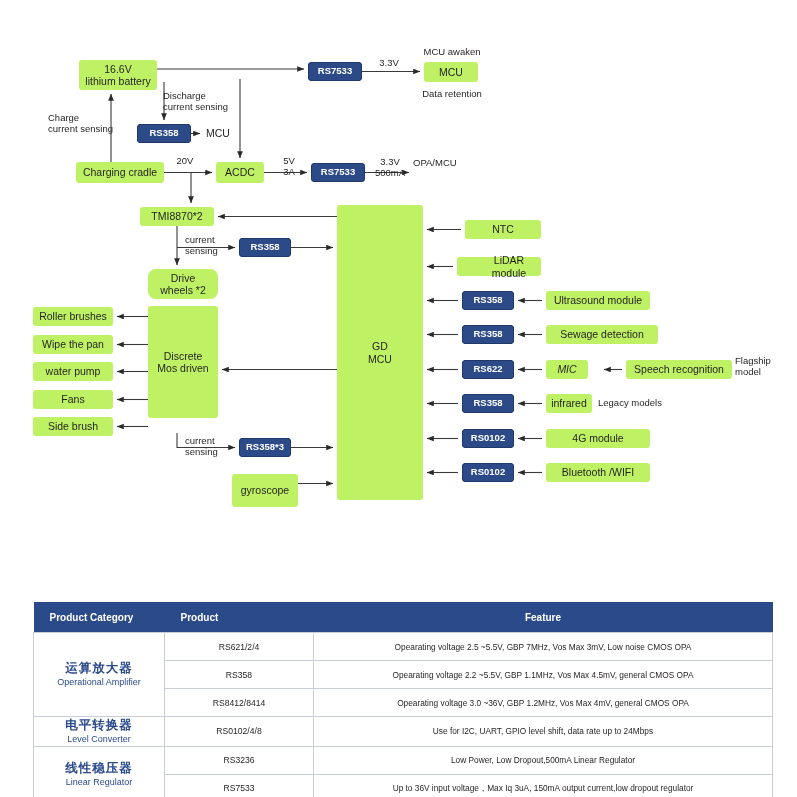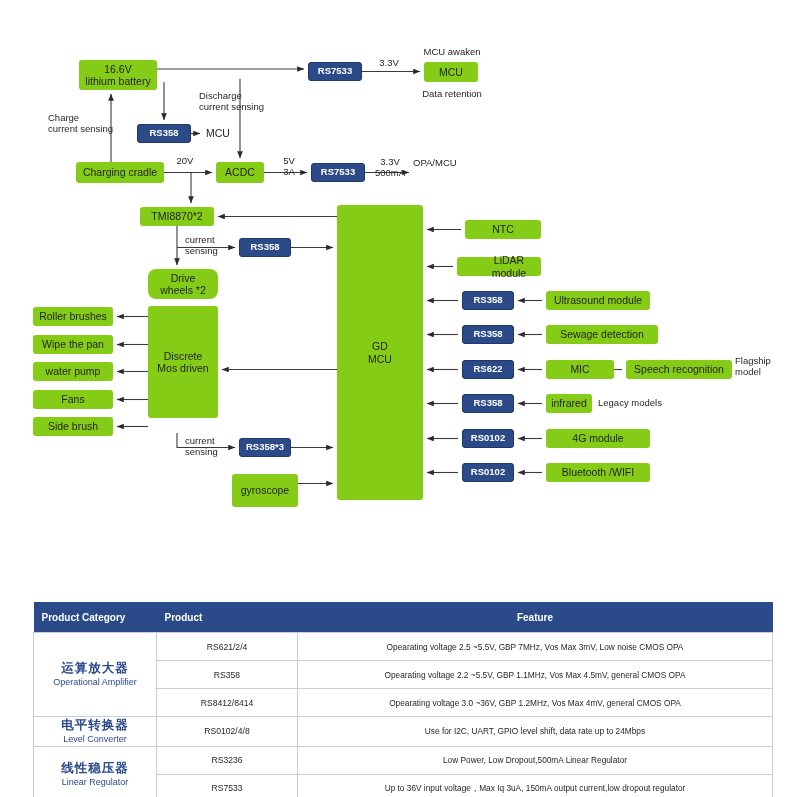--- a/index.html
+++ b/index.html
@@ -5,34 +5,34 @@
   html,body{margin:0;padding:0;background:#ffffff;}
   body{width:797px;height:797px;font-family:"Liberation Sans","DejaVu Sans",sans-serif;color:#231f20;position:relative;overflow:hidden;}
   #root{position:relative;width:797px;height:797px;}
 
   
   #diagram{position:absolute;left:0;top:0;width:797px;height:560px;}
   #wires{position:absolute;left:0;top:0;width:797px;height:560px;pointer-events:none;}
 
   .node{position:absolute;box-sizing:border-box;display:flex;align-items:center;justify-content:center;
         text-align:center;line-height:1.15;}
-  .gray{background:#84cc16;color:#231f20;border-radius:3px;font-size:10.5px;}
+  .gray{background:#bef264;color:#231f20;border-radius:3px;font-size:10.5px;}
   .blue{background:#2c4a87;color:#ffffff;border-radius:4px;font-size:9.5px;font-weight:600;
         box-shadow:0 0 0 0.8px #1d3462 inset;}
   .plain{background:transparent;font-size:10.5px;}
   .lbl{position:absolute;font-size:9.5px;color:#231f20;line-height:1.2;white-space:pre-line;}
   .lbl.c{text-align:center;}
   .lbl.l{text-align:left;}
 
   
   #table-wrap{position:absolute;left:33px;top:602px;width:740px;}
   table.pt{border-collapse:collapse;width:740px;table-layout:fixed;
            font-size:8.3px;color:#231f20;}
   table.pt th{background:#2b4a8a;color:#ffffff;font-weight:600;font-size:10px;
-              height:30px;padding:0 0 0 8px;text-align:left;border:none;}
+              height:30px;padding:0 0 0 16px;text-align:left;border:none;}
   table.pt th.ctr{text-align:center;padding-left:0;}
   table.pt td{border:1px solid #c9cdd6;height:25px;text-align:center;vertical-align:middle;padding:1px 4px;}
   td.cat{color:#2b4a8a;line-height:1.25;}
   td.cat .cn{font-size:12.5px;font-weight:700;letter-spacing:1px;display:block;}
   td.cat .en{font-size:9px;display:block;}
   td.prod{font-size:8.6px;}
   td.feat{font-size:8.3px;}
 </style>
 </head>
 <body>
@@ -135,34 +135,34 @@
         <div class="node gray" style="left: 232px; top: 474px; width: 66px; height: 33px; white-space: pre-line;">gyroscope</div>
         <div class="node gray" style="left: 337px; top: 205px; width: 86px; height: 295px; white-space: pre-line;">GD
 MCU</div>
         <div class="node gray" style="left: 465px; top: 220px; width: 76px; height: 19px; white-space: pre-line;">NTC</div>
         <div class="node gray" style="left: 457px; top: 257px; width: 84px; height: 19px; white-space: pre-line; padding-left: 20px;">LiDAR module</div>
         <div class="node blue" style="left: 462px; top: 291px; width: 52px; height: 19px; white-space: pre-line;">RS358</div>
         <div class="node gray" style="left: 546px; top: 291px; width: 104px; height: 19px; white-space: pre-line;">Ultrasound module</div>
         <div class="node blue" style="left: 462px; top: 325px; width: 52px; height: 19px; white-space: pre-line;">RS358</div>
         <div class="node gray" style="left: 546px; top: 325px; width: 112px; height: 19px; white-space: pre-line;">Sewage detection</div>
         <div class="node blue" style="left: 462px; top: 360px; width: 52px; height: 19px; white-space: pre-line;">RS622</div>
-        <div class="node gray" style="left: 546px; top: 360px; width: 68px; height: 19px; white-space: pre-line;">MIC</div>
+        <div class="node gray" style="left: 546px; top: 360px; width: 42px; height: 19px; white-space: pre-line; font-style: italic;">MIC</div>
         <div class="node gray" style="left: 626px; top: 360px; width: 106px; height: 19px; white-space: pre-line;">Speech recognition</div>
         <div class="node blue" style="left: 462px; top: 394px; width: 52px; height: 19px; white-space: pre-line;">RS358</div>
         <div class="node gray" style="left: 546px; top: 394px; width: 46px; height: 19px; white-space: pre-line;">infrared</div>
         <div class="node blue" style="left: 462px; top: 429px; width: 52px; height: 19px; white-space: pre-line;">RS0102</div>
         <div class="node gray" style="left: 546px; top: 429px; width: 104px; height: 19px; white-space: pre-line;">4G module</div>
         <div class="node blue" style="left: 462px; top: 463px; width: 52px; height: 19px; white-space: pre-line;">RS0102</div>
         <div class="node gray" style="left: 546px; top: 463px; width: 104px; height: 19px; white-space: pre-line;">Bluetooth /WIFI</div>
       </div>
     <div id="dlabels">
         <div class="lbl c" style="left: 417px; top: 46px; width: 70px;">MCU awaken</div>
         <div class="lbl c" style="left: 412px; top: 88px; width: 80px;">Data retention</div>
         <div class="lbl c" style="left: 374px; top: 57px; width: 30px;">3.3V</div>
-        <div class="lbl l" style="left: 163px; top: 90px; width: 78px; padding-left: 36px;">Discharge
+        <div class="lbl l" style="left: 163px; top: 90px; width: 78px;">Discharge
 current sensing</div>
         <div class="lbl l" style="left: 48px; top: 112px; width: 78px;">Charge
 current sensing</div>
         <div class="lbl c" style="left: 171px; top: 155px; width: 28px;">20V</div>
         <div class="lbl c" style="left: 276px; top: 155px; width: 26px;">5V
 3A</div>
         <div class="lbl c" style="left: 369px; top: 156px; width: 42px;">3.3V
 500mA</div>
         <div class="lbl l" style="left: 413px; top: 157px; width: 60px;">OPA/MCU</div>
         <div class="lbl l" style="left: 185px; top: 234px; width: 46px;">current

